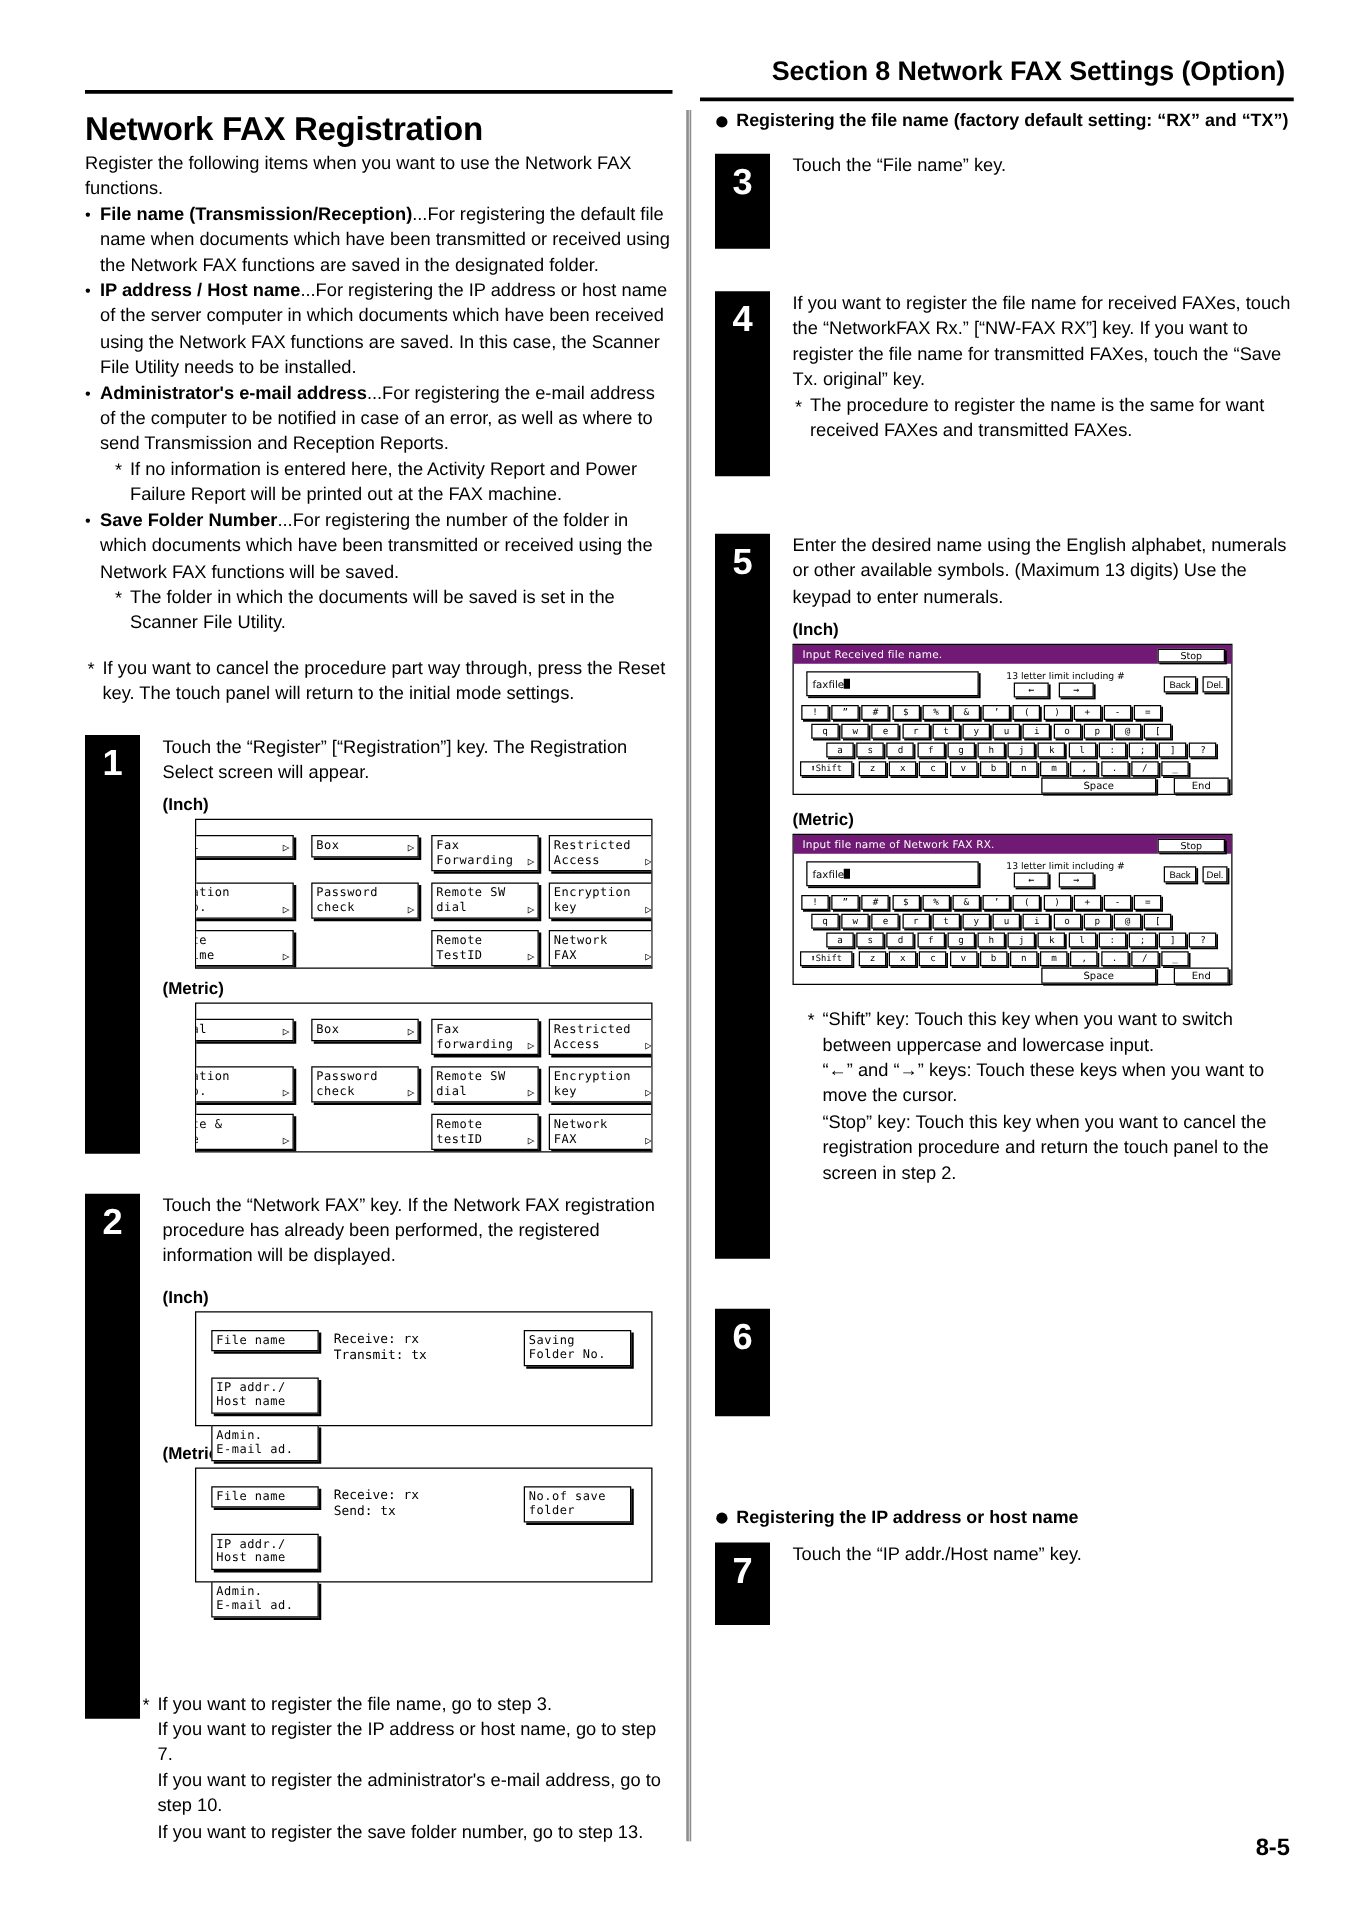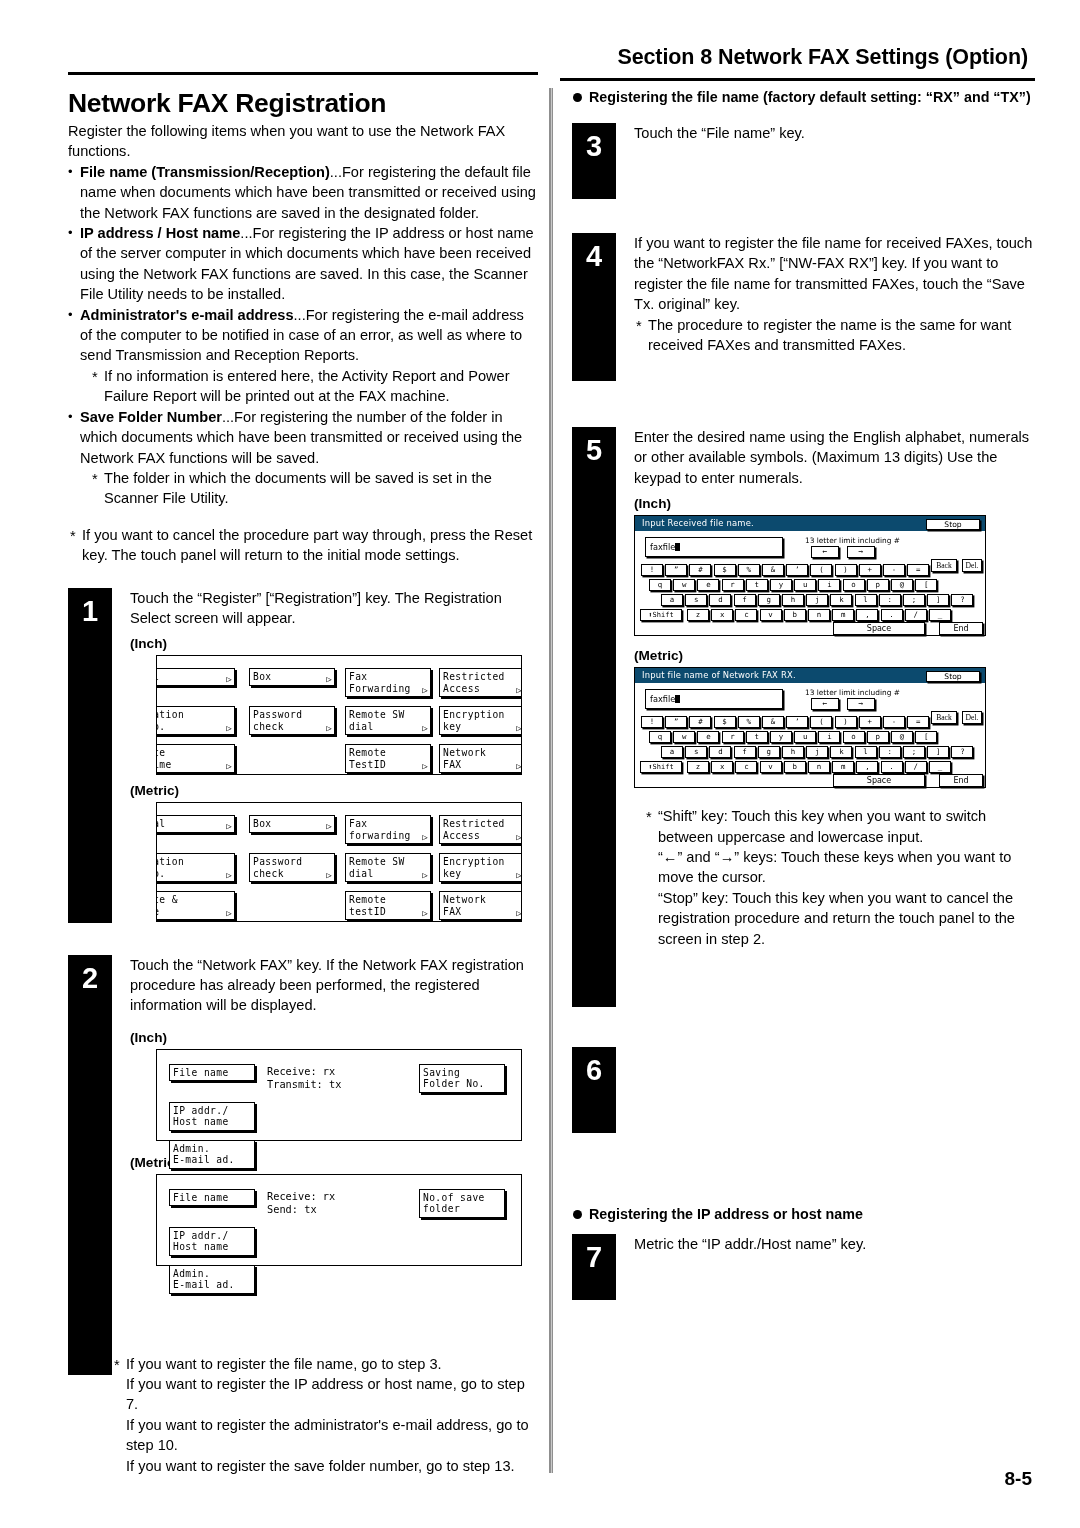--- a/index.html
+++ b/index.html
@@ -119,21 +119,21 @@
   .lcd-info { width:366px; height:92px; }
   .info-txt {
     position:absolute; font-size:10.3px; line-height:12.6px;
     font-family:"DejaVu Sans Mono", monospace; white-space:pre;
   }
 
   
   .lcd-kb { width:352px; height:121px; background:#fff; }
   .kb-title {
     position:absolute; left:0; top:0; width:100%; height:15px;
-    background:#0c4a6e; color:#fff; font-size:8.4px; line-height:15px;
+    background:#701a75; color:#fff; font-size:8.4px; line-height:15px;
     padding-left:7px; font-family:"DejaVu Sans", sans-serif;
     letter-spacing:0.2px;
   }
   .kb-stop {
     position:absolute; right:5px; top:2.5px; width:54px; height:11px;
     background:#fff; border:1px solid #000; color:#000;
     font-size:7.6px; line-height:10px; text-align:center;
     box-shadow:1.5px 1.5px 0 #000; font-family:"DejaVu Sans", sans-serif;
   }
   .kb-field {
@@ -149,23 +149,23 @@
     font-family:"DejaVu Sans", sans-serif; white-space:nowrap;
   }
   .kb-arrow {
     position:absolute; top:30px; width:28px; height:12px; border:1px solid #000;
     font-size:8px; line-height:10px; text-align:center; background:#fff;
     box-shadow:1.5px 1.5px 0 #000;
   }
   .kb-arrow.left { left:176px; }
   .kb-arrow.right { left:212px; }
   .kb-back, .kb-del {
-    position:absolute; top:43px; height:13px; border:1px solid #000;
+    position:absolute; top:25px; height:13px; border:1px solid #000;
     font-size:7.6px; line-height:12px; text-align:center; background:#fff;
-    box-shadow:1.5px 1.5px 0 #000; font-family:Liberation Serif, serif;
+    box-shadow:1.5px 1.5px 0 #000; font-family:Liberation Sans, sans-serif;
   }
   .kb-back { left:296px; width:26px; }
   .kb-del  { left:327px; width:20px; }
   .kb-key {
     position:absolute; width:22px; height:12px; border:1px solid #000;
     background:#fff; font-size:7.4px; line-height:10px; text-align:center;
     box-shadow:1.4px 1.4px 0 #000; font-family:"DejaVu Sans Mono", monospace;
   }
   .kb-shift {
     position:absolute; left:5px; width:42px; height:12px; border:1px solid #000;
@@ -486,20 +486,20 @@
 
     <div class="step" style="margin-top:40px; min-height:86px;">
       <div class="step-num" style="height:86px;">6</div>
     </div>
 
     <div style="margin-top:72px;">
       <div class="sec-bullet">Registering the IP address or host name</div>
       <div class="step" style="margin-top:10px; min-height:66px;">
         <div class="step-num" style="height:66px;">7</div>
         <div class="step-body">
-          <div class="step-text">Metric the “IP addr./Host name” key.</div>
+          <div class="step-text">Touch the “IP addr./Host name” key.</div>
         </div>
       </div>
     </div>
   </div>
 
   <div class="pagenum">8-5</div>
 </div>
 
 </body></html>

